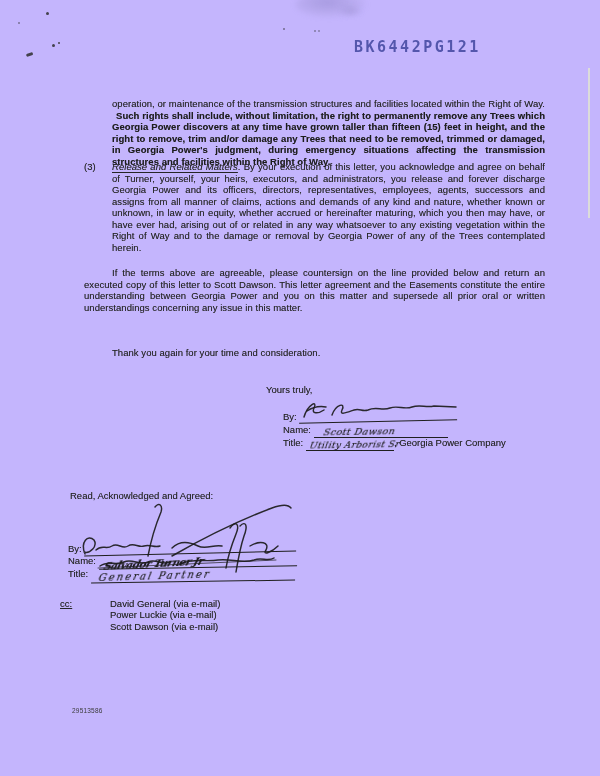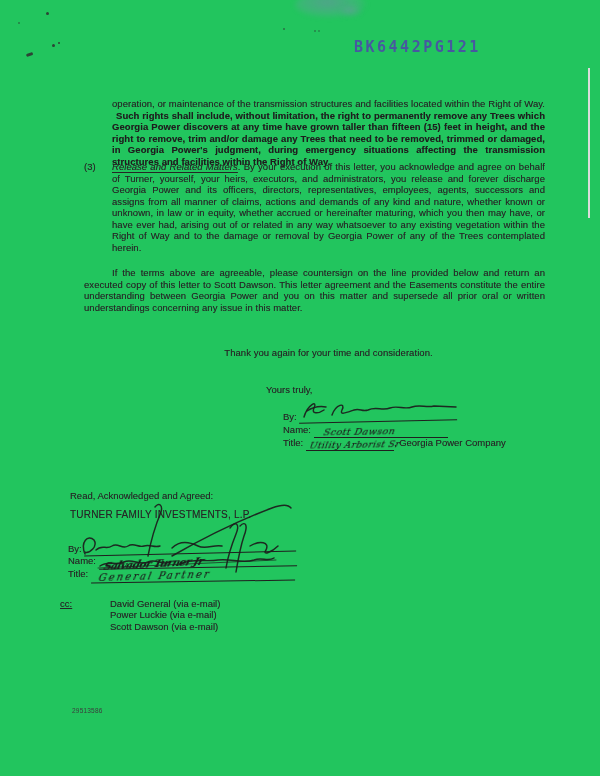--- a/index.html
+++ b/index.html
@@ -1,18 +1,18 @@
 <!DOCTYPE html>
 <html><head>
 <meta charset="utf-8">
 <style>
   html,body{margin:0;padding:0;background:#e9e9e7;}
   .page{
     position:relative;width:600px;height:776px;margin:0 auto;
-    background:#22c55e;overflow:hidden;
+    background:#c4b5fd;overflow:hidden;
     font-family:"Liberation Sans",sans-serif;color:#242424;
   }
   .para{
     position:absolute;margin:0;font-size:9.5px;line-height:11.5px;
     text-align:justify;letter-spacing:0.05px;color:#262626;
     text-shadow:0 0 0.45px rgba(45,45,45,0.5);
   }
   .bold{font-weight:bold;color:#1d1d1d;}
   .bold-gap{margin-left:4px;}
   .u{text-decoration:underline;text-underline-offset:1.5px;font-style:italic;}
@@ -83,21 +83,21 @@
   <div class="abs" style="left:84px;top:161px;width:461px;">
     <span class="num">(3)</span>
     <p class="para" style="position:relative;left:28px;top:0;width:433px;">
       <span class="u">Release and Related Matters</span><span>.  </span><span>By your execution of this letter, you acknowledge and agree on behalf of Turner, yourself, your heirs, executors, and administrators, you release and forever discharge Georgia Power and its officers, directors, representatives, employees, agents, successors and assigns from all manner of claims, actions and demands of any kind and nature, whether known or unknown, in law or in equity, whether accrued or hereinafter maturing, which you then may have, or have ever had, arising out of or related in any way whatsoever to any existing vegetation within the Right of Way and to the damage or removal by Georgia Power of any of the Trees contemplated herein.</span>
     </p>
   </div>
 
   <p class="para indent" style="left:84px;top:267px;width:461px;">If the terms above are agreeable, please countersign on the line provided below and return an executed copy of this letter to Scott Dawson. This letter agreement and the Easements constitute the entire understanding between Georgia Power and you on this matter and supersede all prior oral or written understandings concerning any issue in this matter.</p>
 
 
-  <p class="para" style="left:112px;top:347px;width:433px;text-align:center;">Thank you again for your time and consideration.</p>
+  <p class="para" style="left:112px;top:347px;width:433px;text-align:left;">Thank you again for your time and consideration.</p>
 
   <div class="abs" style="left:266px;top:384px;">Yours truly,</div>
 
   <div class="sigrow" style="left:283px;top:410px;">
     <span>By:</span>
     <span class="sline" style="width:158px;transform:rotate(-1.3deg);"></span>
   </div>
   <svg class="sig-svg" style="left:295px;top:398px;" width="172" height="28" viewBox="0 0 172 28">
     <path d="M9,19 C13,6 23,2 19,10 C16,16 23,16 29,12"></path>
     <path d="M12,13 C18,9 25,8 31,9"></path>
@@ -106,21 +106,20 @@
   <div class="sigrow" style="left:283px;top:424px;">
     <span>Name:</span>
     <span class="sline" style="width:124px;padding-left:10px;"><span class="hand" style="font-size:9.5px;">Scott Dawson</span></span>
   </div>
   <div class="sigrow" style="left:283px;top:437px;">
     <span>Title:</span>
     <span class="sline" style="width:84px;padding-left:4px;"><span class="hand" style="font-size:9px;">Utility Arborist Sr</span></span><span>, Georgia Power Company</span>
   </div>
 
   <div class="abs" style="left:70px;top:490px;">Read, Acknowledged and Agreed:</div>
-  <div class="abs" style="left:70px;top:509px;font-size:10px;letter-spacing:0.2px;">TURNER FAMILY INVESTMENTS, L.P.</div>
 
   <div class="sigrow" style="left:68px;top:542px;">
     <span>By:</span>
     <span class="sline" style="width:212px;transform:rotate(-1.4deg);"></span>
   </div>
   <div class="sigrow" style="left:68px;top:555px;">
     <span>Name:</span>
     <span class="sline" style="width:192px;padding-left:6px;transform:rotate(-1deg);"><span class="hand hand-messy">Salvador Turner Jr</span></span>
   </div>
   <div class="sigrow" style="left:68px;top:568px;">

